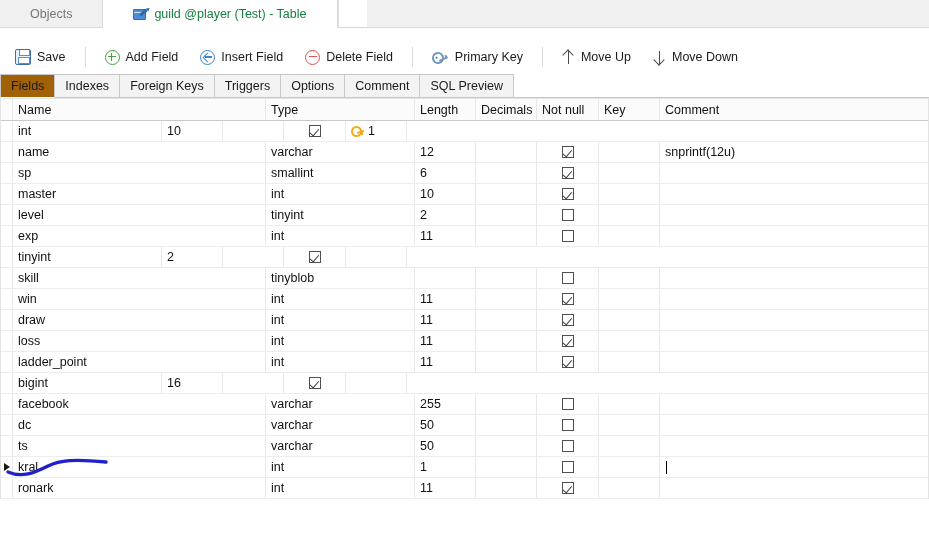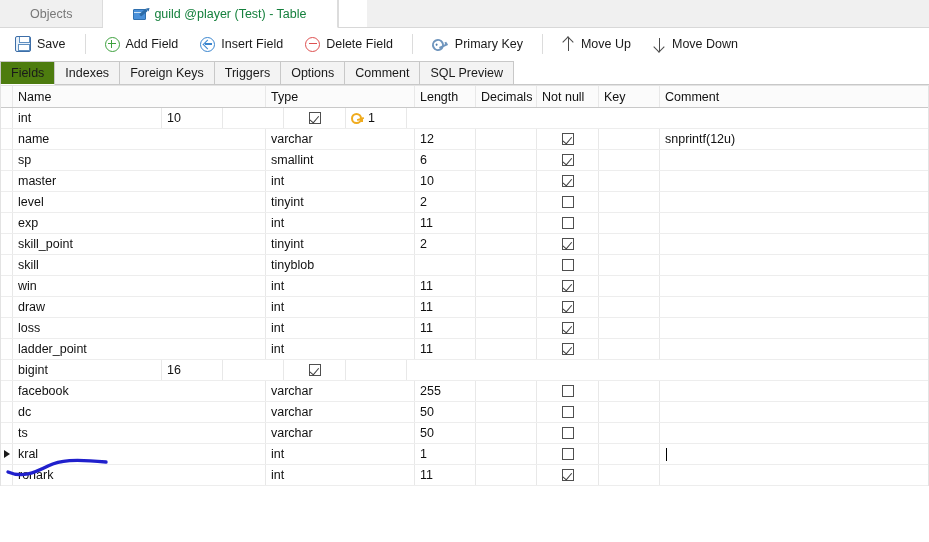--- a/index.html
+++ b/index.html
@@ -90,20 +90,21 @@
 
   
   .toolbar {
     height: 32px;
     background: #ffffff;
     display: flex;
     align-items: center;
     padding: 0 6px;
     gap: 4px;
     border-bottom: 1px solid #ffffff;
+    margin-top: 13px;
   }
   .tbtn {
     display: flex;
     align-items: center;
     gap: 6px;
     padding: 3px 8px;
     font-size: 12.5px;
     color: #1a1a1a;
     cursor: default;
     white-space: nowrap;
@@ -234,21 +235,21 @@
     color: #1a1a1a;
     background: #f3f3f3;
     border: 1px solid #c8c8c8;
     border-bottom: none;
     border-left: none;
     cursor: default;
     white-space: nowrap;
   }
   .itab:first-child { border-left: 1px solid #c8c8c8; }
   .itab.active {
-    background: #4d7c0f;
+    background: #a16207;
     border-bottom: 1px solid #ffffff;
     margin-bottom: -1px;
     font-weight: 400;
   }
   .itabs-rest { flex: 1; }
 
   
   .grid {
     position: relative;
     background: #ffffff;
@@ -568,21 +569,20 @@
         </div>
         <div class="cell c-key keycell">
           <span></span>
         </div>
         <div class="cell c-comment">
           <span></span>
         </div>
       </div>
       <div class="gridrow">
         <div class="cell c-marker"></div>
-        <div class="cell c-name">skill_point</div>
         <div class="cell c-type">tinyint</div>
         <div class="cell c-length">2</div>
         <div class="cell c-dec"></div>
         <div class="cell c-null">
           <span class="chk on"></span>
         </div>
         <div class="cell c-key keycell">
           <span></span>
         </div>
         <div class="cell c-comment">

